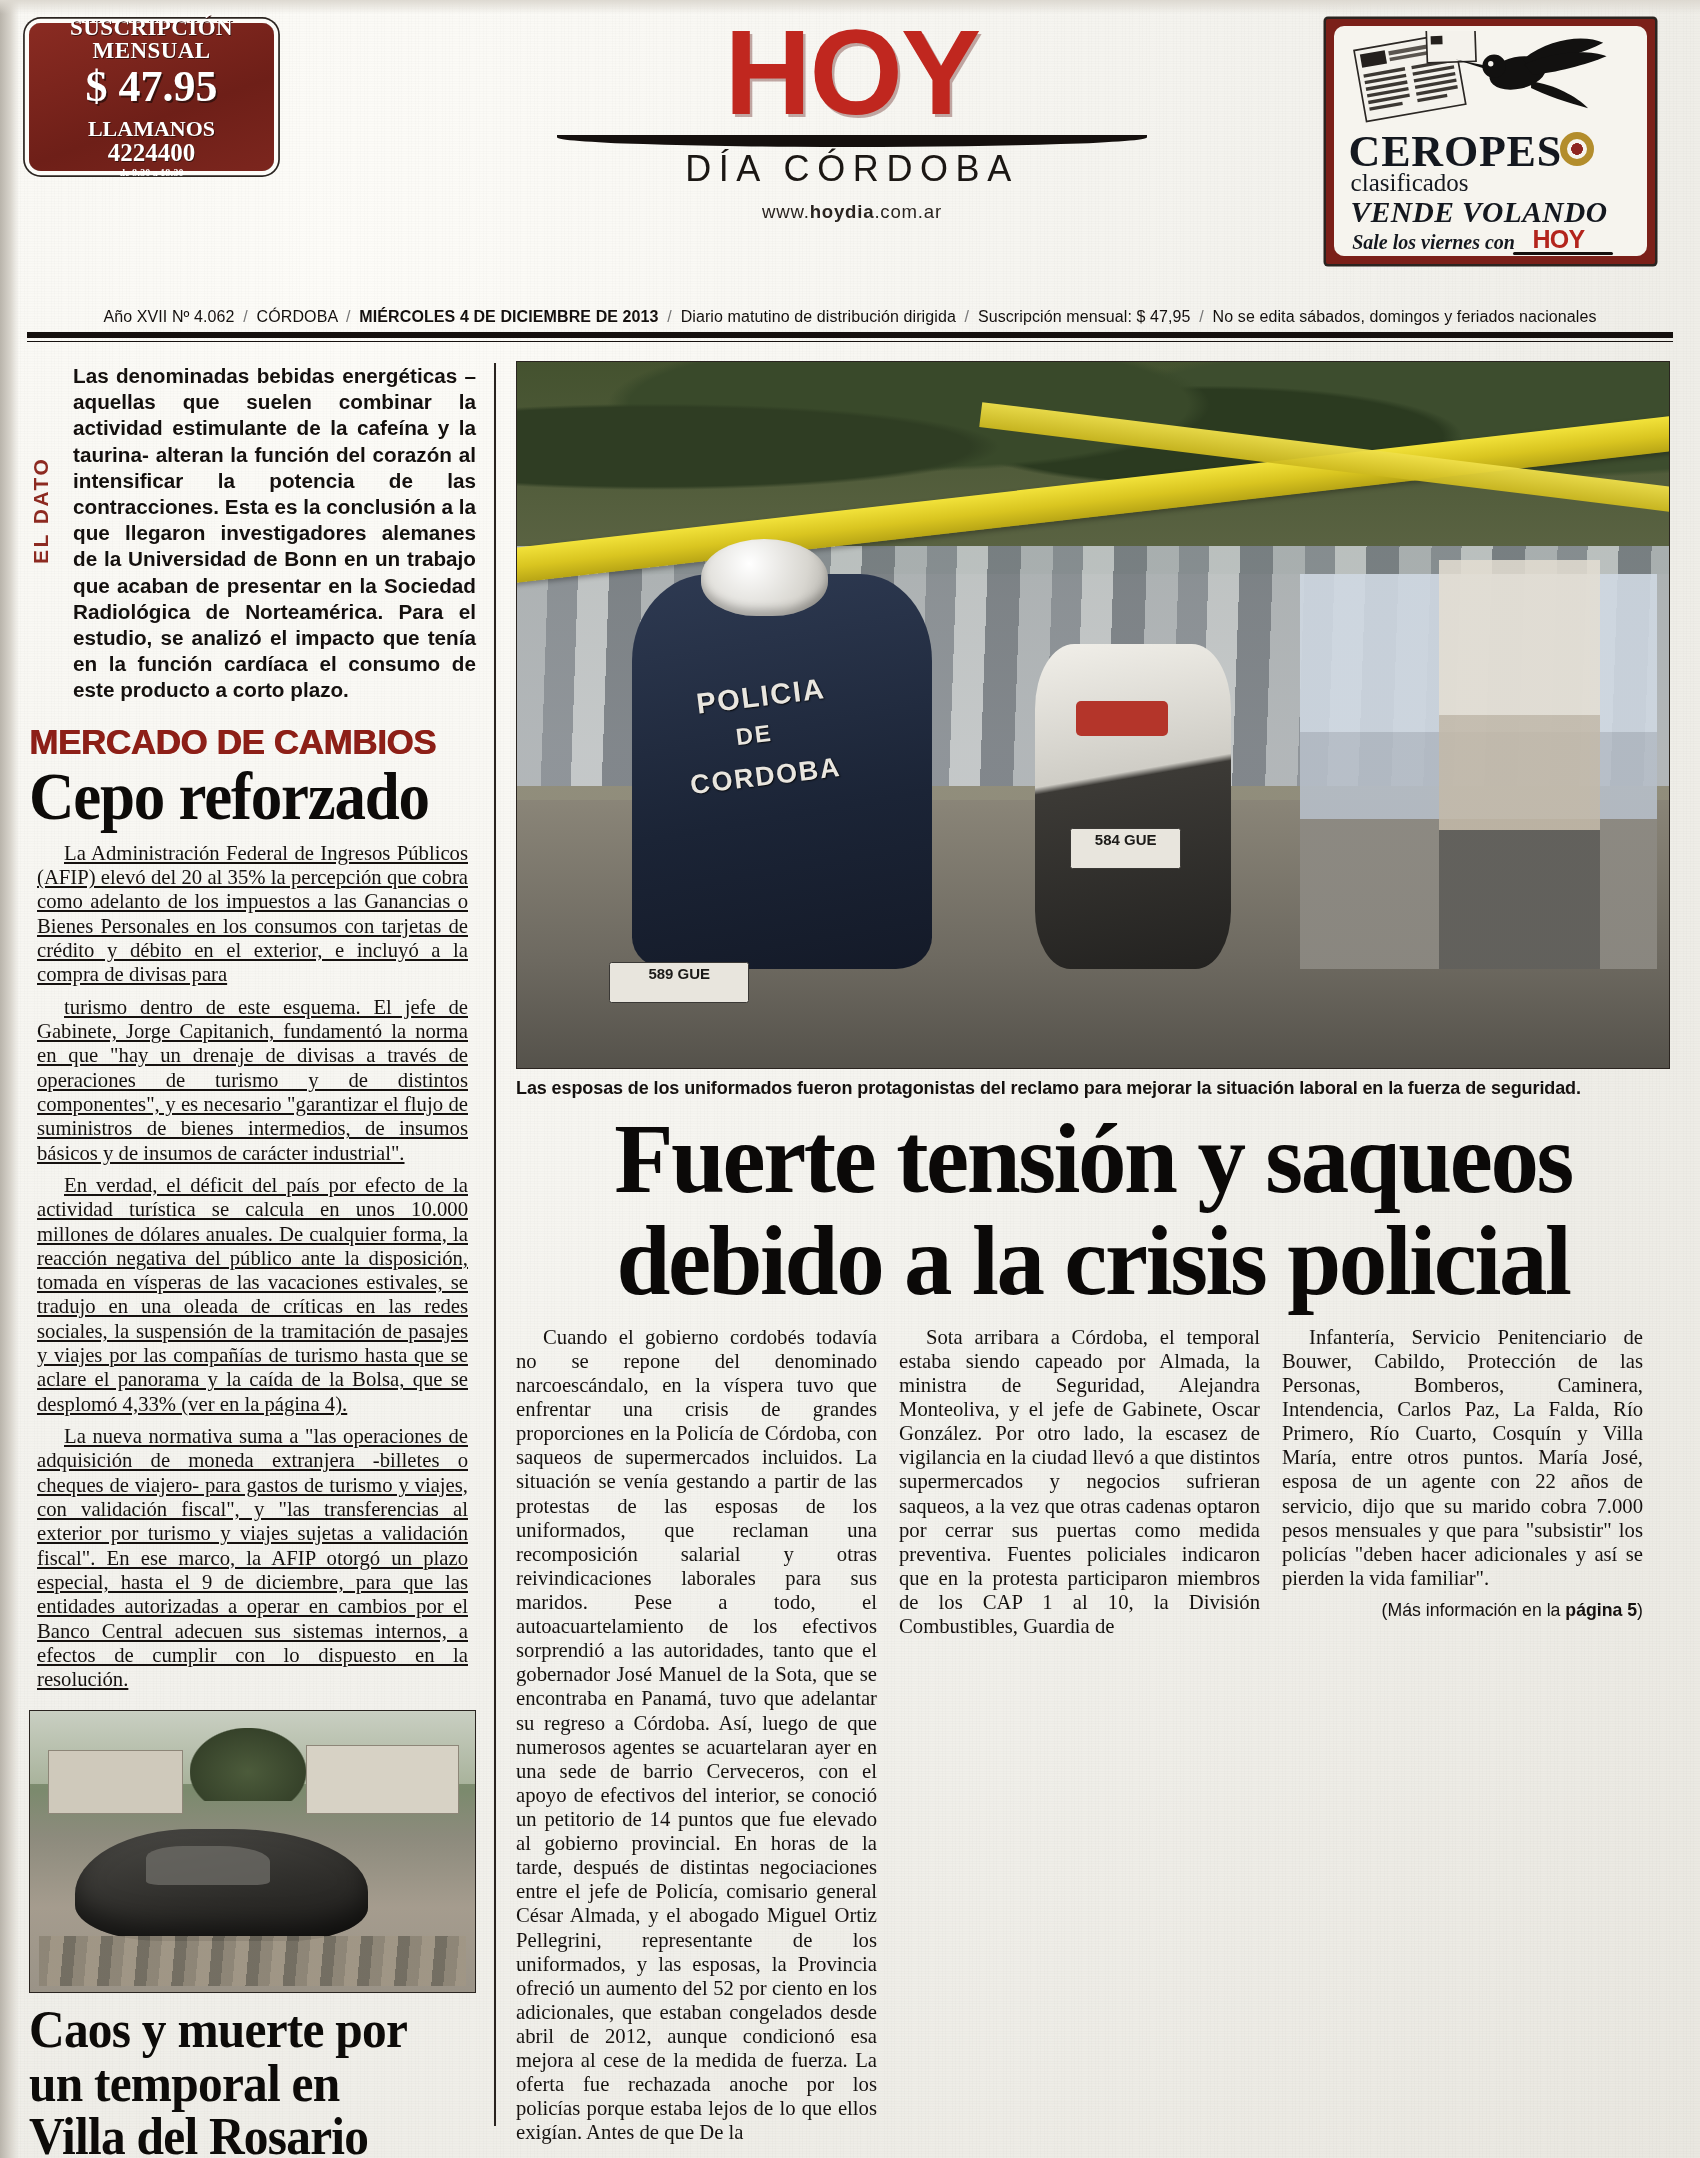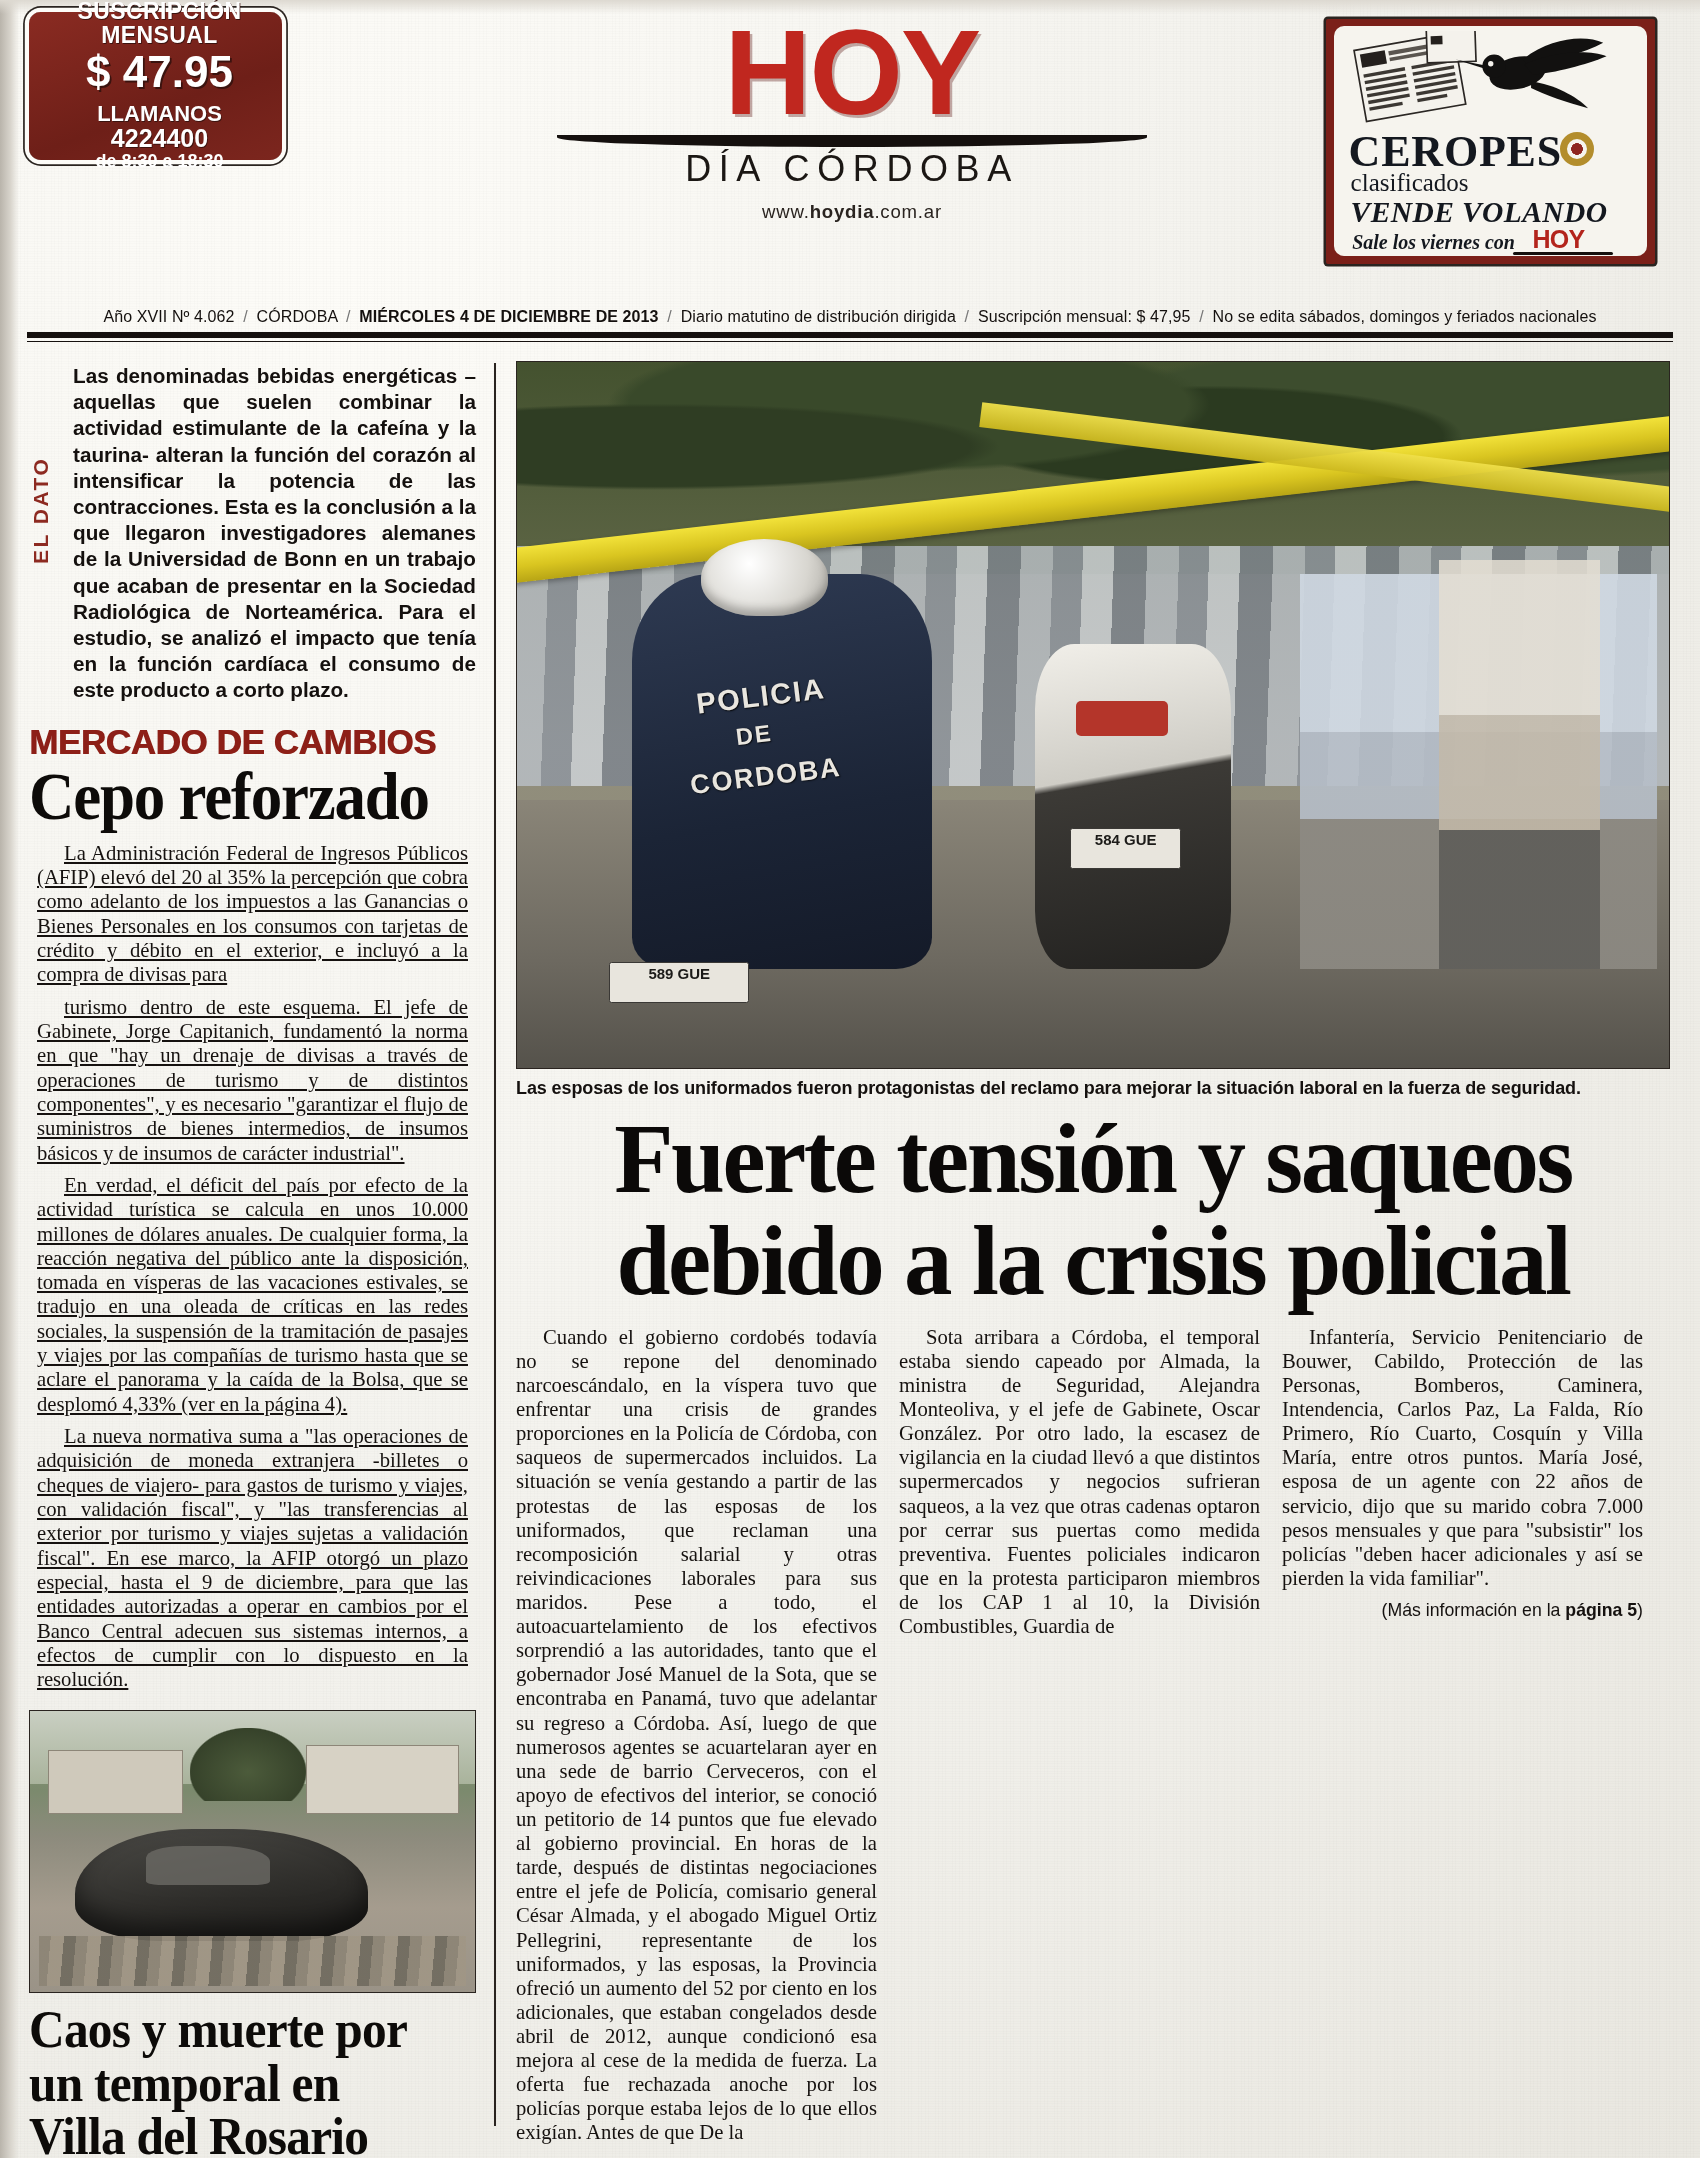--- a/index.html
+++ b/index.html
@@ -32,35 +32,35 @@
   }
   .scan-top{
     position:absolute;left:0;top:0;width:1700px;height:13.5px;
     background:linear-gradient(180deg,#ddd9d1,rgba(240,238,232,0));
   }
 
   
   .masthead{position:absolute;left:0;top:0;width:1700px;height:314px;}
 
   .subs-box{
-    position:absolute;left:29px;top:12px;width:245px;height:148px;
+    position:absolute;left:29px;top:23px;width:245px;height:148px;
     background:linear-gradient(160deg,#8a2b22,#6e1f18 60%,#7c261e);
     border-radius:11.8px;
     box-shadow:0 0 0 4.2px #fdfcf8, 0 0 0 5.9px #2a2420;
     color:#fff;text-align:center;
-    font-family:Liberation Sans, sans-serif;
-    display:flex;flex-direction:column;align-items:center;justify-content:center;padding-left:8px;
+    font-family:Liberation Serif, serif;
+    display:flex;flex-direction:column;align-items:center;justify-content:center;
   }
   .subs-l1{font-size:23px;font-weight:bold;letter-spacing:0.4px;line-height:1.02;text-shadow:0.8px 0.8px 0 #3a130f;}
   .subs-l2{font-size:23px;font-weight:bold;letter-spacing:0.4px;line-height:1.02;text-shadow:0.8px 0.8px 0 #3a130f;}
   .subs-price{font-size:44px;font-weight:bold;line-height:1.06;margin-top:1.7px;text-shadow:1.7px 1.7px 0 #3a130f;}
   .subs-rule{width:173px;height:2.5px;background:#fff;border-radius:2.5px;margin:2.5px 0 3.4px;}
   .subs-l3{font-size:22px;font-weight:bold;line-height:1.05;text-shadow:0.8px 0.8px 0 #3a130f;}
   .subs-phone{font-size:25px;font-weight:bold;line-height:1.05;text-shadow:0.8px 0.8px 0 #3a130f;}
-  .subs-hours{font-size:18px;font-weight:bold;line-height:1.1;margin-top:0.8px;}
+  .subs-hours{font-size:10px;font-weight:bold;line-height:1.1;margin-top:0.8px;}
 
   .logo-wrap{position:absolute;left:506px;top:15px;width:692px;text-align:center;}
   .logo-hoy{
     font-family:"Liberation Sans",sans-serif;
     font-size:120px;font-weight:bold;letter-spacing:-1.7px;
     color:#c0271f;line-height:.95;
     text-shadow:2.5px 2.5px 0 rgba(90,18,14,.35);
   }
   .logo-swoosh{
     width:590px;height:13.5px;margin:5px auto 0;

